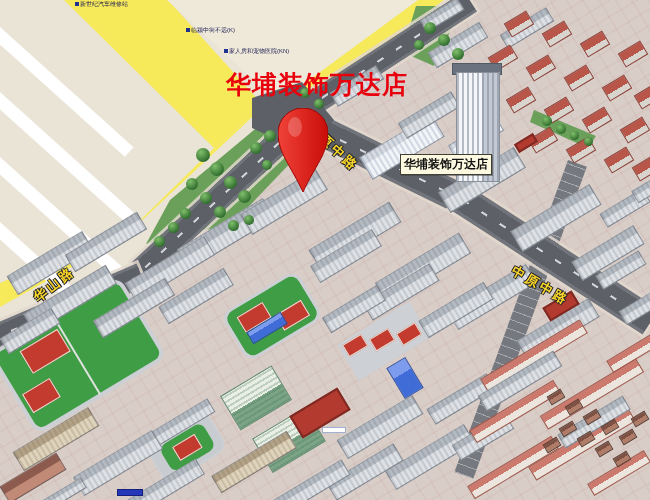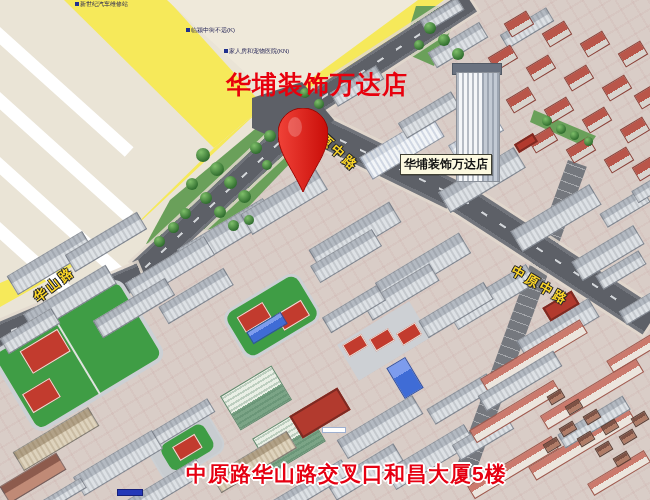--- a/index.html
+++ b/index.html
@@ -253,17 +253,16 @@
     </defs>
     <path d="M25 84 C13 58 0 45 0 25 A25 25 0 1 1 50 25 C50 45 37 58 25 84 Z" fill="url(#pg)" stroke="#9c0703" stroke-width="1"></path>
     <ellipse cx="17" cy="19" rx="7" ry="10" fill="rgba(255,255,255,0.22)"></ellipse>
   </svg>
 
   <div class="abs bigtitle">华埔装饰万达店</div>
   <div class="abs markerbox">华埔装饰万达店</div>
   <div class="abs roadlabel" style="left:30px;top:292px;transform:rotate(-38deg)">华山路</div>
   <div class="abs roadlabel" style="left:327px;top:130px;transform:rotate(42deg)">原中路</div>
   <div class="abs roadlabel" style="left:517px;top:262px;transform:rotate(30deg)">中原中路</div>
-  <div class="abs caption">中原路华山路交叉口和昌大厦5楼</div>
   <div class="abs poi" style="left:75px;top:1px">新世纪汽车维修站</div>
   <div class="abs poi" style="left:186px;top:27px">临颍中街不远(K)</div>
   <div class="abs poi" style="left:224px;top:48px">家人房和宠物医院(KN)</div>
 </div>
 
 </body></html>

